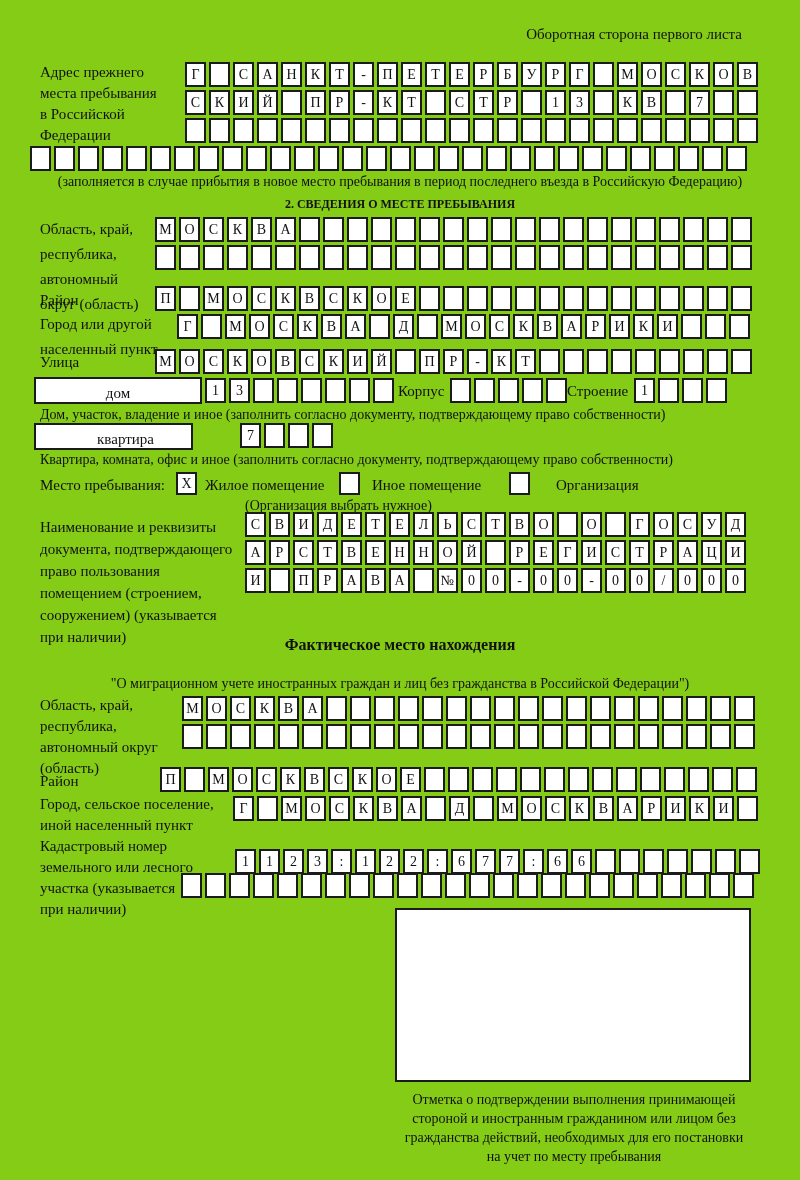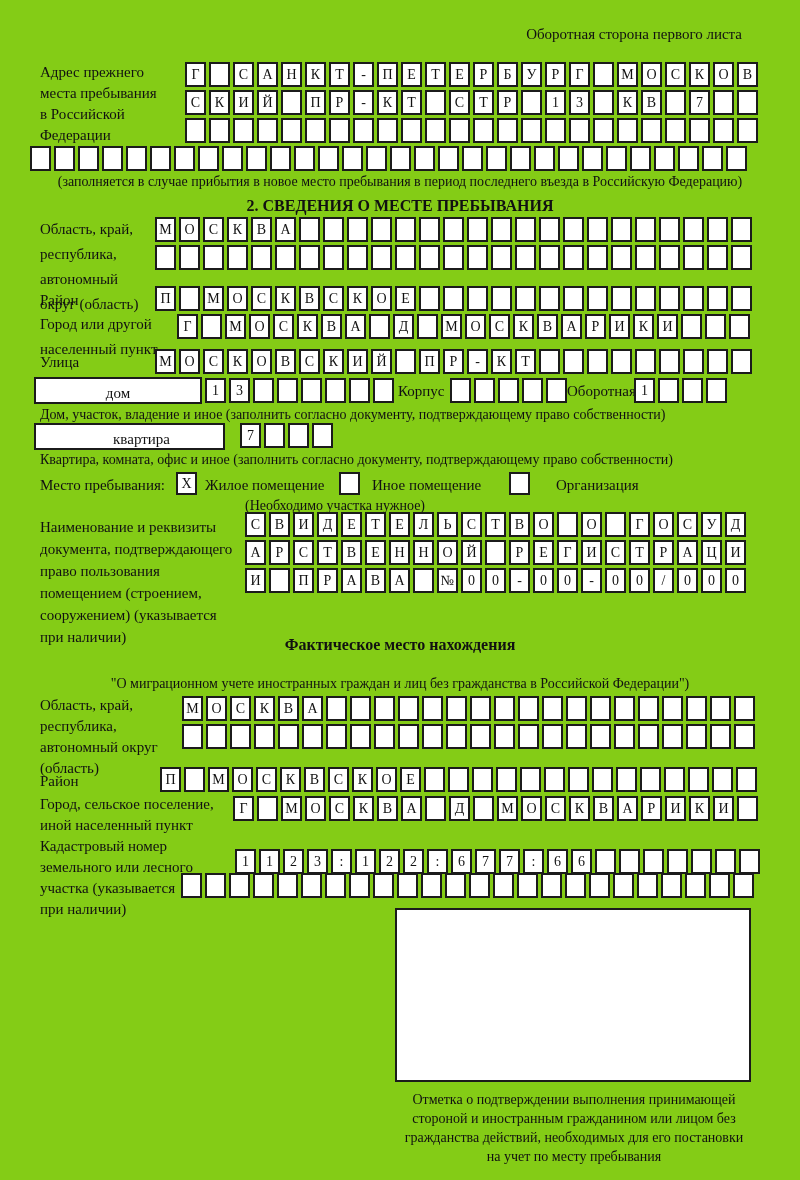--- a/index.html
+++ b/index.html
@@ -139,21 +139,21 @@
       <span class="cell"></span>
       <span class="cell"></span>
       <span class="cell"></span>
       <span class="cell"></span>
       <span class="cell"></span>
       <span class="cell"></span>
       <span class="cell"></span>
     </div>
   <div class="abs cap center" style="top:174px;">(заполняется в случае прибытия в новое место пребывания в период последнего въезда в Российскую Федерацию)</div>
 
-  <div class="abs center bold" style="top:197px;font-size:16px;">2. СВЕДЕНИЯ О МЕСТЕ ПРЕБЫВАНИЯ</div>
+  <div class="abs center bold" style="top:197px;font-size:12px;">2. СВЕДЕНИЯ О МЕСТЕ ПРЕБЫВАНИЯ</div>
 
   <div class="abs lbl lbl25" style="left:40px;top:217px;">Область, край,
 республика,
 автономный
 округ (область)</div>
   <div class="abs row" style="left:155px;top:217px;">
       <span class="cell">М</span>
       <span class="cell">О</span>
       <span class="cell">С</span>
       <span class="cell">К</span>
@@ -308,48 +308,48 @@
       <span class="cell"></span>
     </div>
   <div class="abs lbl" style="left:398px;top:381px;">Корпус</div>
   <div class="abs row" style="left:450px;top:378px;">
       <span class="cell"></span>
       <span class="cell"></span>
       <span class="cell"></span>
       <span class="cell"></span>
       <span class="cell"></span>
     </div>
-  <div class="abs lbl" style="left:567px;top:381px;">Оборотная</div>
+  <div class="abs lbl" style="left:567px;top:381px;">Строение</div>
   <div class="abs row" style="left:634px;top:378px;">
       <span class="cell">1</span>
       <span class="cell"></span>
       <span class="cell"></span>
       <span class="cell"></span>
     </div>
   <div class="abs cap" style="left:40px;top:407px;">Дом, участок, владение и иное (заполнить согласно документу, подтверждающему право собственности)</div>
 
-  <div class="abs widebox" style="left:34px;top:423px;width:191px;padding-left:24px;">
+  <div class="abs widebox" style="left:34px;top:423px;width:159px;padding-left:24px;">
       <span>квартира</span>
     </div>
   <div class="abs row" style="left:240px;top:423px;">
       <span class="cell">7</span>
       <span class="cell"></span>
       <span class="cell"></span>
       <span class="cell"></span>
     </div>
   <div class="abs cap" style="left:40px;top:452px;">Квартира, комната, офис и иное (заполнить согласно документу, подтверждающему право собственности)</div>
 
   <div class="abs lbl" style="left:40px;top:475px;">Место пребывания:</div>
   <div class="abs chk" style="left:176px;top:472px;">X</div>
   <div class="abs lbl" style="left:205px;top:475px;">Жилое помещение</div>
   <div class="abs chk" style="left:339px;top:472px;"></div>
   <div class="abs lbl" style="left:372px;top:475px;">Иное помещение</div>
   <div class="abs chk" style="left:509px;top:472px;"></div>
   <div class="abs lbl" style="left:556px;top:475px;">Организация</div>
-  <div class="abs cap" style="left:245px;top:498px;">(Необходимо участка нужное)</div>
+  <div class="abs cap" style="left:245px;top:498px;">(Организация выбрать нужное)</div>
 
   <div class="abs lbl lbl22" style="left:40px;top:516px;">Наименование и реквизиты
 документа, подтверждающего
 право пользования
 помещением (строением,
 сооружением) (указывается
 при наличии)</div>
   <div class="abs row" style="left:245px;top:512px;">
       <span class="cell">С</span>
       <span class="cell">В</span>

